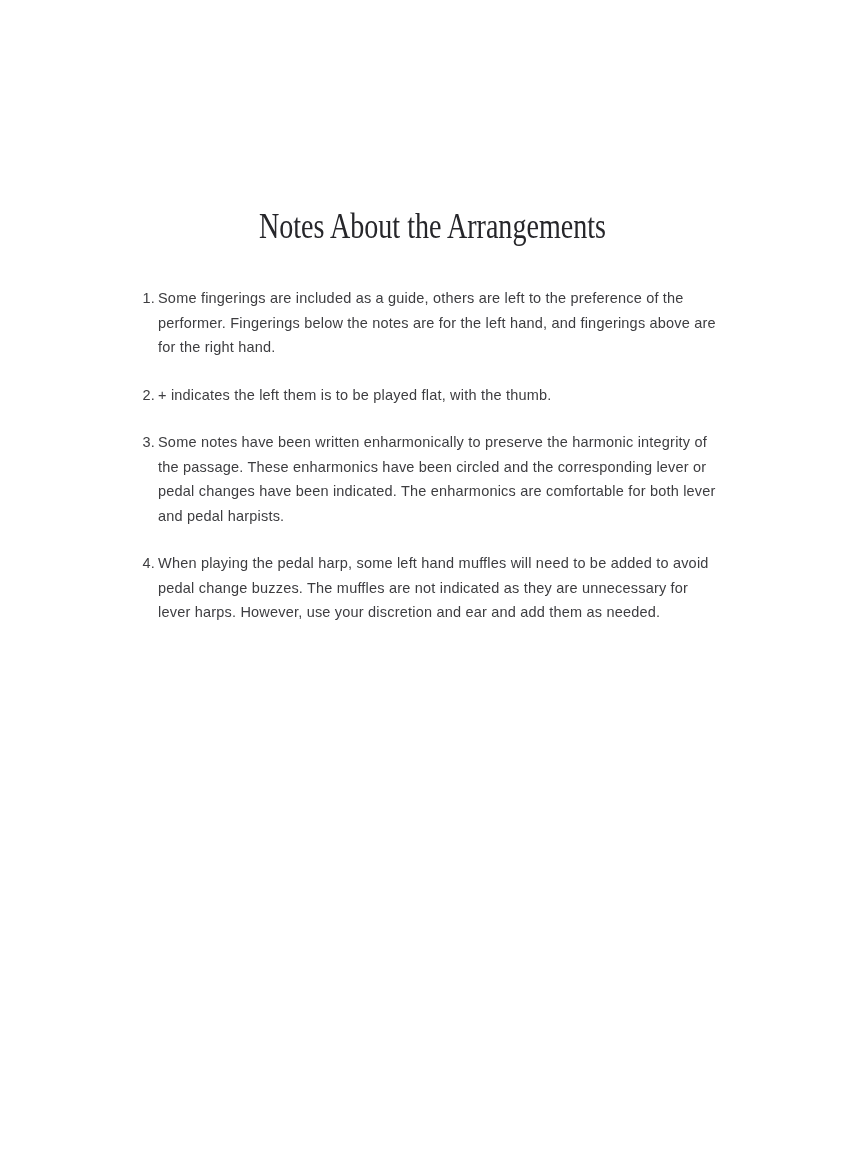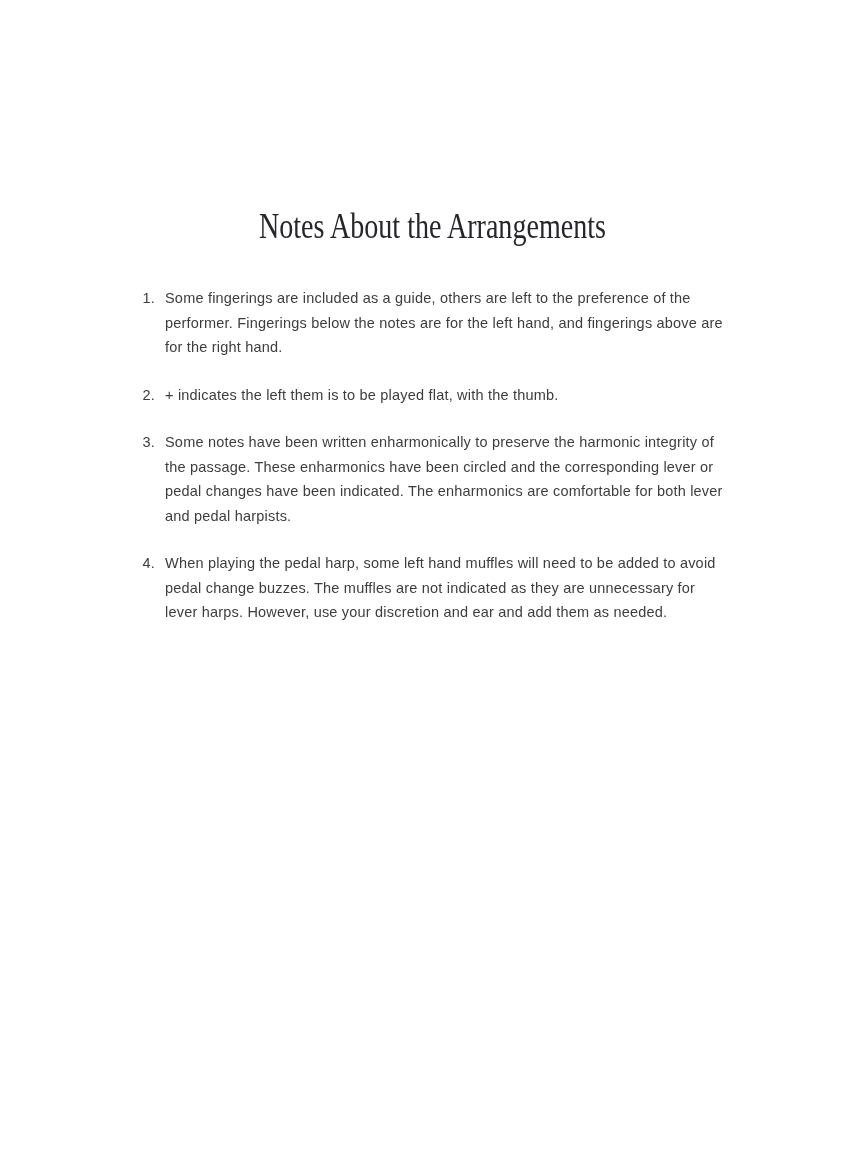--- a/index.html
+++ b/index.html
@@ -49,21 +49,21 @@
     line-height: 24.5px;
     letter-spacing: 0.2px;
   }
   .note-num {
     flex: 0 0 auto;
     width: 14px;
     text-align: right;
     color: #3d3d40;
   }
   .note-text {
-    margin-left: 10px;
+    margin-left: 3px;
     width: 564px;
   }
 </style>
 </head>
 <body>
 
 <div class="page">
 
   <div class="title-wrap">
     <h1 class="title">Notes About the Arrangements</h1>

